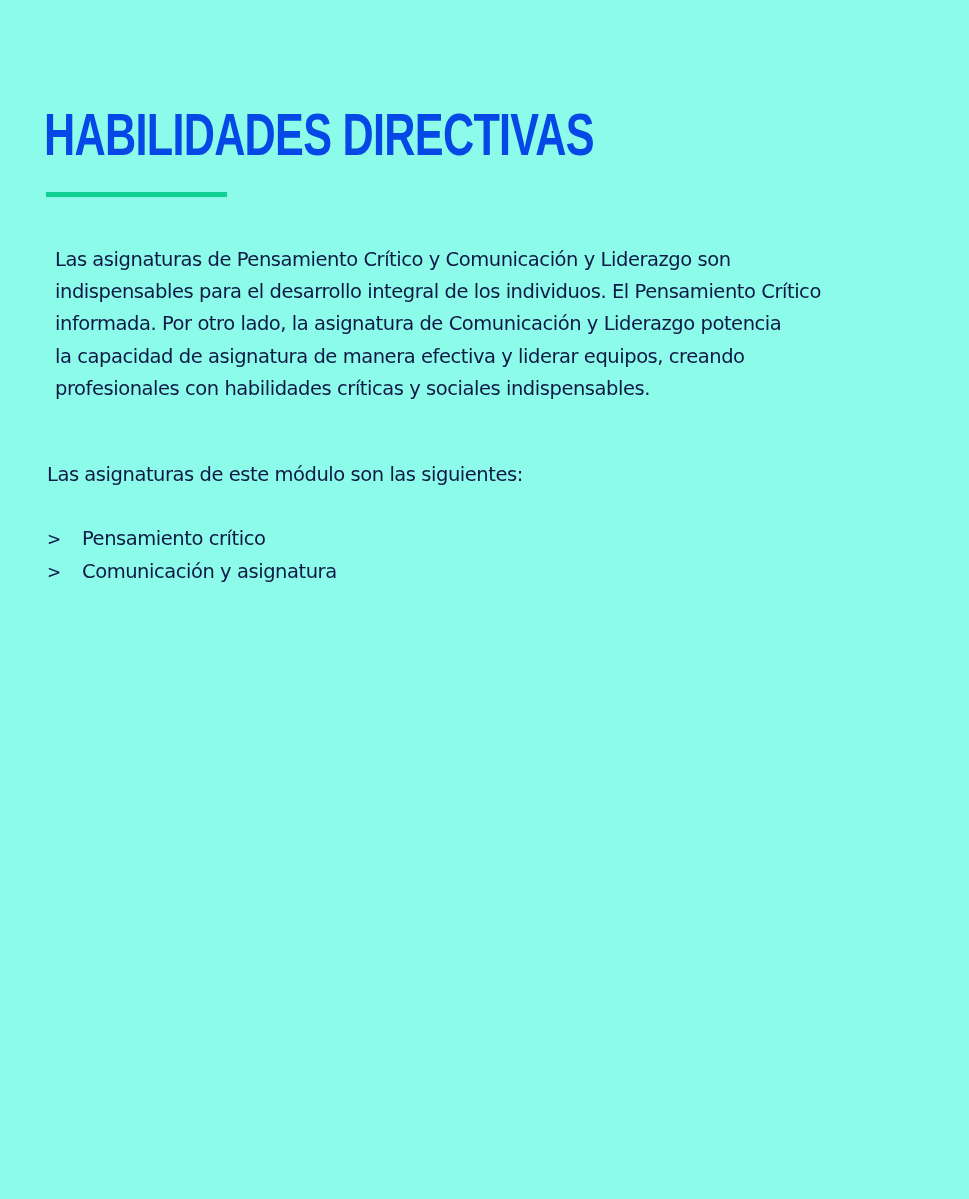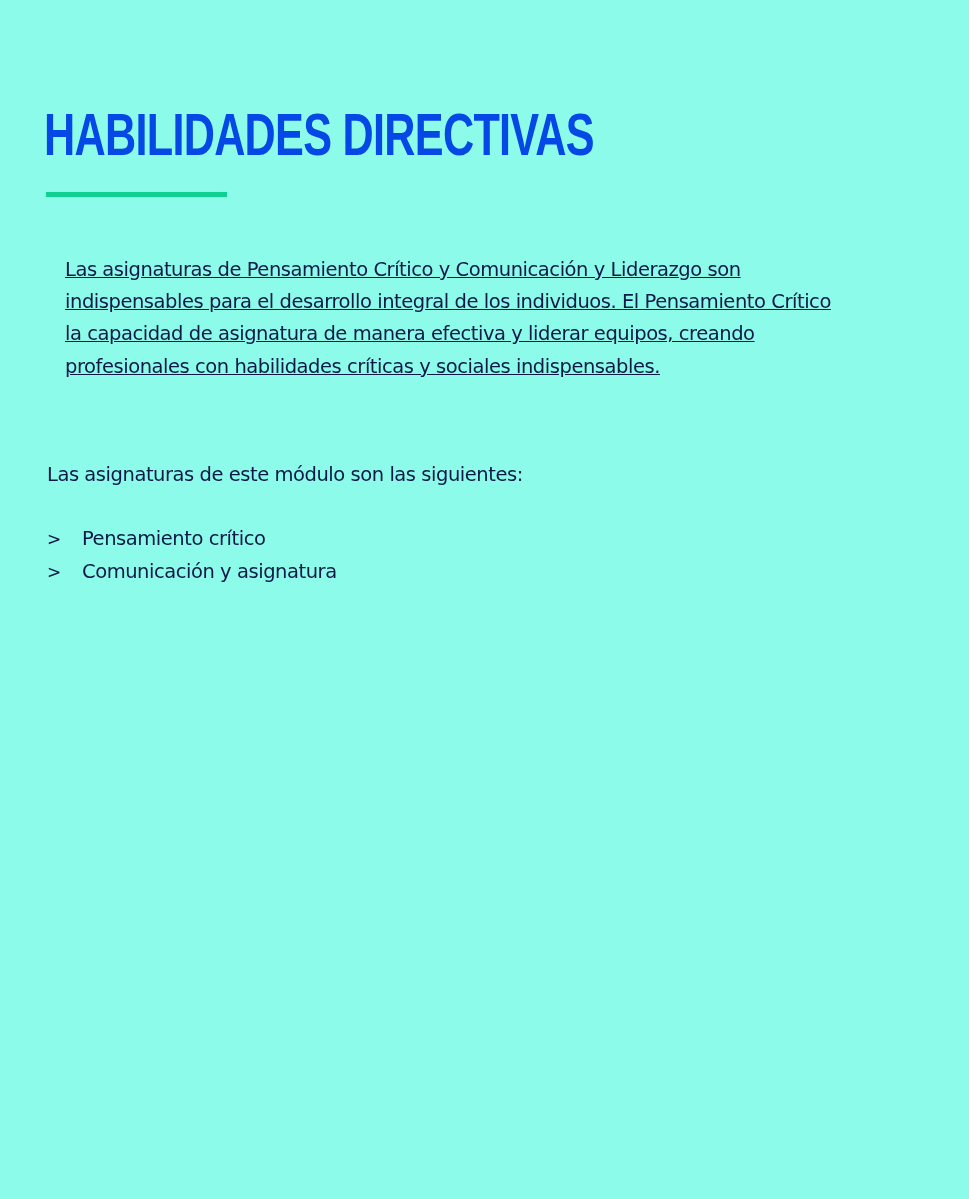--- a/index.html
+++ b/index.html
@@ -47,22 +47,21 @@
       left: 47px;
       top: 236px;
       width: 900px;
       font-family: "DejaVu Sans", sans-serif;
       font-size: 19.5px;
       line-height: 32.2px;
       color: #0e1a45;
       letter-spacing: -0.45px;
     }
     .para {
-      margin: 18px;
-      text-decoration: underline;
+      margin: 8px;
     }
     .line {
       display: block;
       white-space: nowrap;
     }
     .intro {
       position: absolute;
       left: 47px;
       top: 459px;
       margin: 0;
@@ -104,20 +103,21 @@
 <div class="page">
 
   <h1 class="title">HABILIDADES DIRECTIVAS</h1>
 
   <div class="rule"></div>
 
   <div class="body-text">
     <p class="para">
       <span class="line">Las asignaturas de Pensamiento Crítico y Comunicación y Liderazgo son</span>
       <span class="line">indispensables para el desarrollo integral de los individuos. El Pensamiento Crítico</span>
+      <span class="line">informada. Por otro lado, la asignatura de Comunicación y Liderazgo potencia</span>
       <span class="line">la capacidad de asignatura de manera efectiva y liderar equipos, creando</span>
       <span class="line">profesionales con habilidades críticas y sociales indispensables.</span>
     </p>
   </div>
 
   <p class="intro">Las asignaturas de este módulo son las siguientes:</p>
 
   <ul class="subject-list">
     <li>
       <span class="bullet">&gt;</span>

